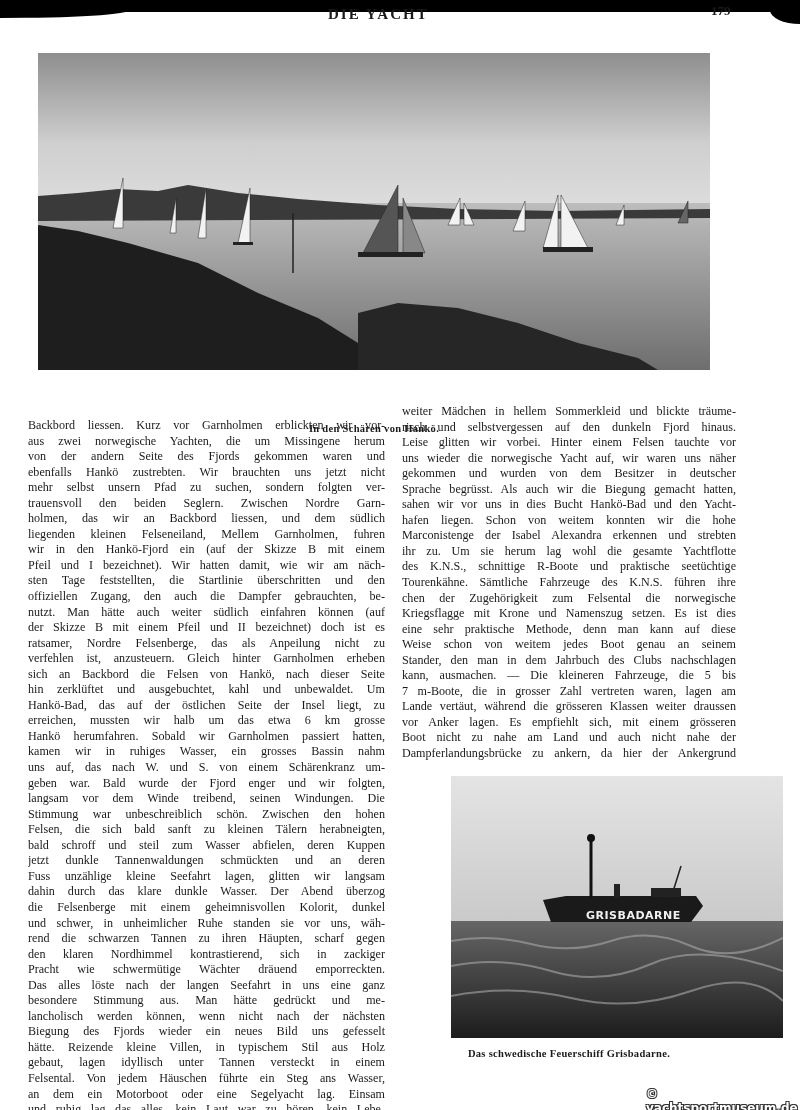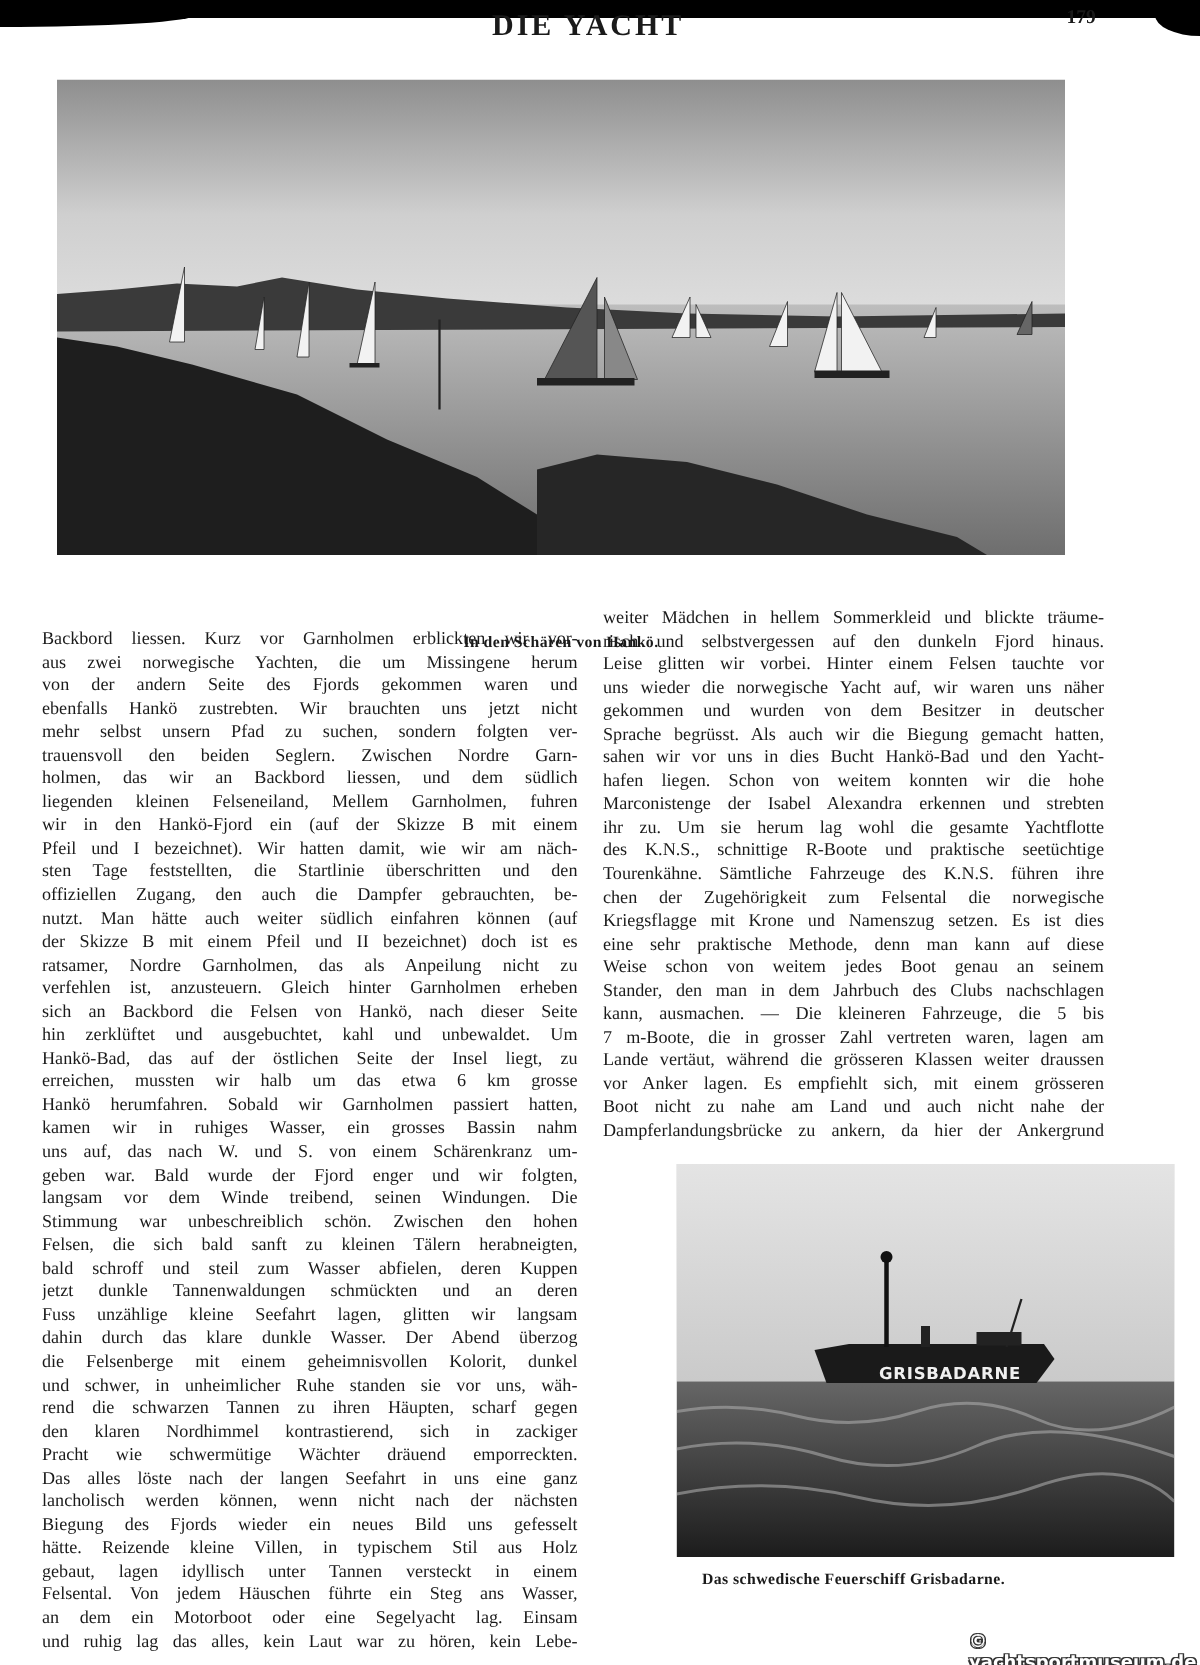--- a/index.html
+++ b/index.html
@@ -1,20 +1,20 @@
 <!DOCTYPE html>
 <html><head>
 <meta charset="utf-8">
 <style>
   html, body { margin:0; padding:0; }
   body { width:800px; height:1110px; background:#fff; position:relative; overflow:hidden; font-family:"Liberation Serif", serif; color:#1a1a1a; }
   .topbar { position:absolute; left:0; top:0; width:800px; height:12px; background:#000; }
   .topbar-curve { position:absolute; left:0; top:10px; width:130px; height:8px; background:#000; border-bottom-right-radius:100% 100%; }
   .topbar-curve-r { position:absolute; right:0; top:10px; width:30px; height:14px; background:#000; border-bottom-left-radius:100% 100%; }
-  .header-title { position:absolute; left:328px; top:6px; font-size:20px; letter-spacing:2px; font-weight:bold; font-family:"Liberation Serif", serif; }
+  .header-title { position:absolute; left:328px; top:6px; font-size:15px; letter-spacing:2px; font-weight:bold; font-family:"Liberation Serif", serif; }
   .page-number { position:absolute; left:711px; top:3px; font-size:13px; font-weight:bold; }
 
   .photo1 { position:absolute; left:38px; top:53px; width:672px; height:317px; overflow:hidden; background:#ddd; }
   .photo2 { position:absolute; left:403px; top:776px; width:332px; height:262px; overflow:hidden; background:#ddd;margin-left:48px; }
   .photo1 svg, .photo2 svg { display:block; width:100%; height:100%; }
 
   .caption { position:absolute; font-size:10.5px; font-weight:bold; letter-spacing:0.3px; text-align:center; }
   .caption1 { left:38px; width:672px; top:379px;margin-top:44px; }
   .caption2 { left:403px; width:332px; top:1048px; }
 
@@ -86,21 +86,21 @@
     <span class="ln">mehr selbst unsern Pfad zu suchen, sondern folgten ver-</span>
     <span class="ln">trauensvoll den beiden Seglern. Zwischen Nordre Garn-</span>
     <span class="ln">holmen, das wir an Backbord liessen, und dem südlich</span>
     <span class="ln">liegenden kleinen Felseneiland, Mellem Garnholmen, fuhren</span>
     <span class="ln">wir in den Hankö-Fjord ein (auf der Skizze B mit einem</span>
     <span class="ln">Pfeil und I bezeichnet). Wir hatten damit, wie wir am näch-</span>
     <span class="ln">sten Tage feststellten, die Startlinie überschritten und den</span>
     <span class="ln">offiziellen Zugang, den auch die Dampfer gebrauchten, be-</span>
     <span class="ln">nutzt. Man hätte auch weiter südlich einfahren können (auf</span>
     <span class="ln">der Skizze B mit einem Pfeil und II bezeichnet) doch ist es</span>
-    <span class="ln">ratsamer, Nordre Garnholmen, das als Anpeilung nicht zu</span>
+    <span class="ln">ratsamer, Nordre Felsenberge, das als Anpeilung nicht zu</span>
     <span class="ln">verfehlen ist, anzusteuern. Gleich hinter Garnholmen erheben</span>
     <span class="ln">sich an Backbord die Felsen von Hankö, nach dieser Seite</span>
     <span class="ln">hin zerklüftet und ausgebuchtet, kahl und unbewaldet. Um</span>
     <span class="ln">Hankö-Bad, das auf der östlichen Seite der Insel liegt, zu</span>
     <span class="ln">erreichen, mussten wir halb um das etwa 6 km grosse</span>
     <span class="ln">Hankö herumfahren. Sobald wir Garnholmen passiert hatten,</span>
     <span class="ln">kamen wir in ruhiges Wasser, ein grosses Bassin nahm</span>
     <span class="ln">uns auf, das nach W. und S. von einem Schärenkranz um-</span>
     <span class="ln">geben war. Bald wurde der Fjord enger und wir folgten,</span>
     <span class="ln">langsam vor dem Winde treibend, seinen Windungen. Die</span>
@@ -109,20 +109,21 @@
     <span class="ln">bald schroff und steil zum Wasser abfielen, deren Kuppen</span>
     <span class="ln">jetzt dunkle Tannenwaldungen schmückten und an deren</span>
     <span class="ln">Fuss unzählige kleine Seefahrt lagen, glitten wir langsam</span>
     <span class="ln">dahin durch das klare dunkle Wasser. Der Abend überzog</span>
     <span class="ln">die Felsenberge mit einem geheimnisvollen Kolorit, dunkel</span>
     <span class="ln">und schwer, in unheimlicher Ruhe standen sie vor uns, wäh-</span>
     <span class="ln">rend die schwarzen Tannen zu ihren Häupten, scharf gegen</span>
     <span class="ln">den klaren Nordhimmel kontrastierend, sich in zackiger</span>
     <span class="ln">Pracht wie schwermütige Wächter dräuend emporreckten.</span>
     <span class="ln">Das alles löste nach der langen Seefahrt in uns eine ganz</span>
+    <span class="ln">besondere Stimmung aus. Man hätte gedrückt und me-</span>
     <span class="ln">lancholisch werden können, wenn nicht nach der nächsten</span>
     <span class="ln">Biegung des Fjords wieder ein neues Bild uns gefesselt</span>
     <span class="ln">hätte. Reizende kleine Villen, in typischem Stil aus Holz</span>
     <span class="ln">gebaut, lagen idyllisch unter Tannen versteckt in einem</span>
     <span class="ln">Felsental. Von jedem Häuschen führte ein Steg ans Wasser,</span>
     <span class="ln">an dem ein Motorboot oder eine Segelyacht lag. Einsam</span>
     <span class="ln">und ruhig lag das alles, kein Laut war zu hören, kein Lebe-</span>
   </div>
 
 <div class="col col-right" id="col-right">

